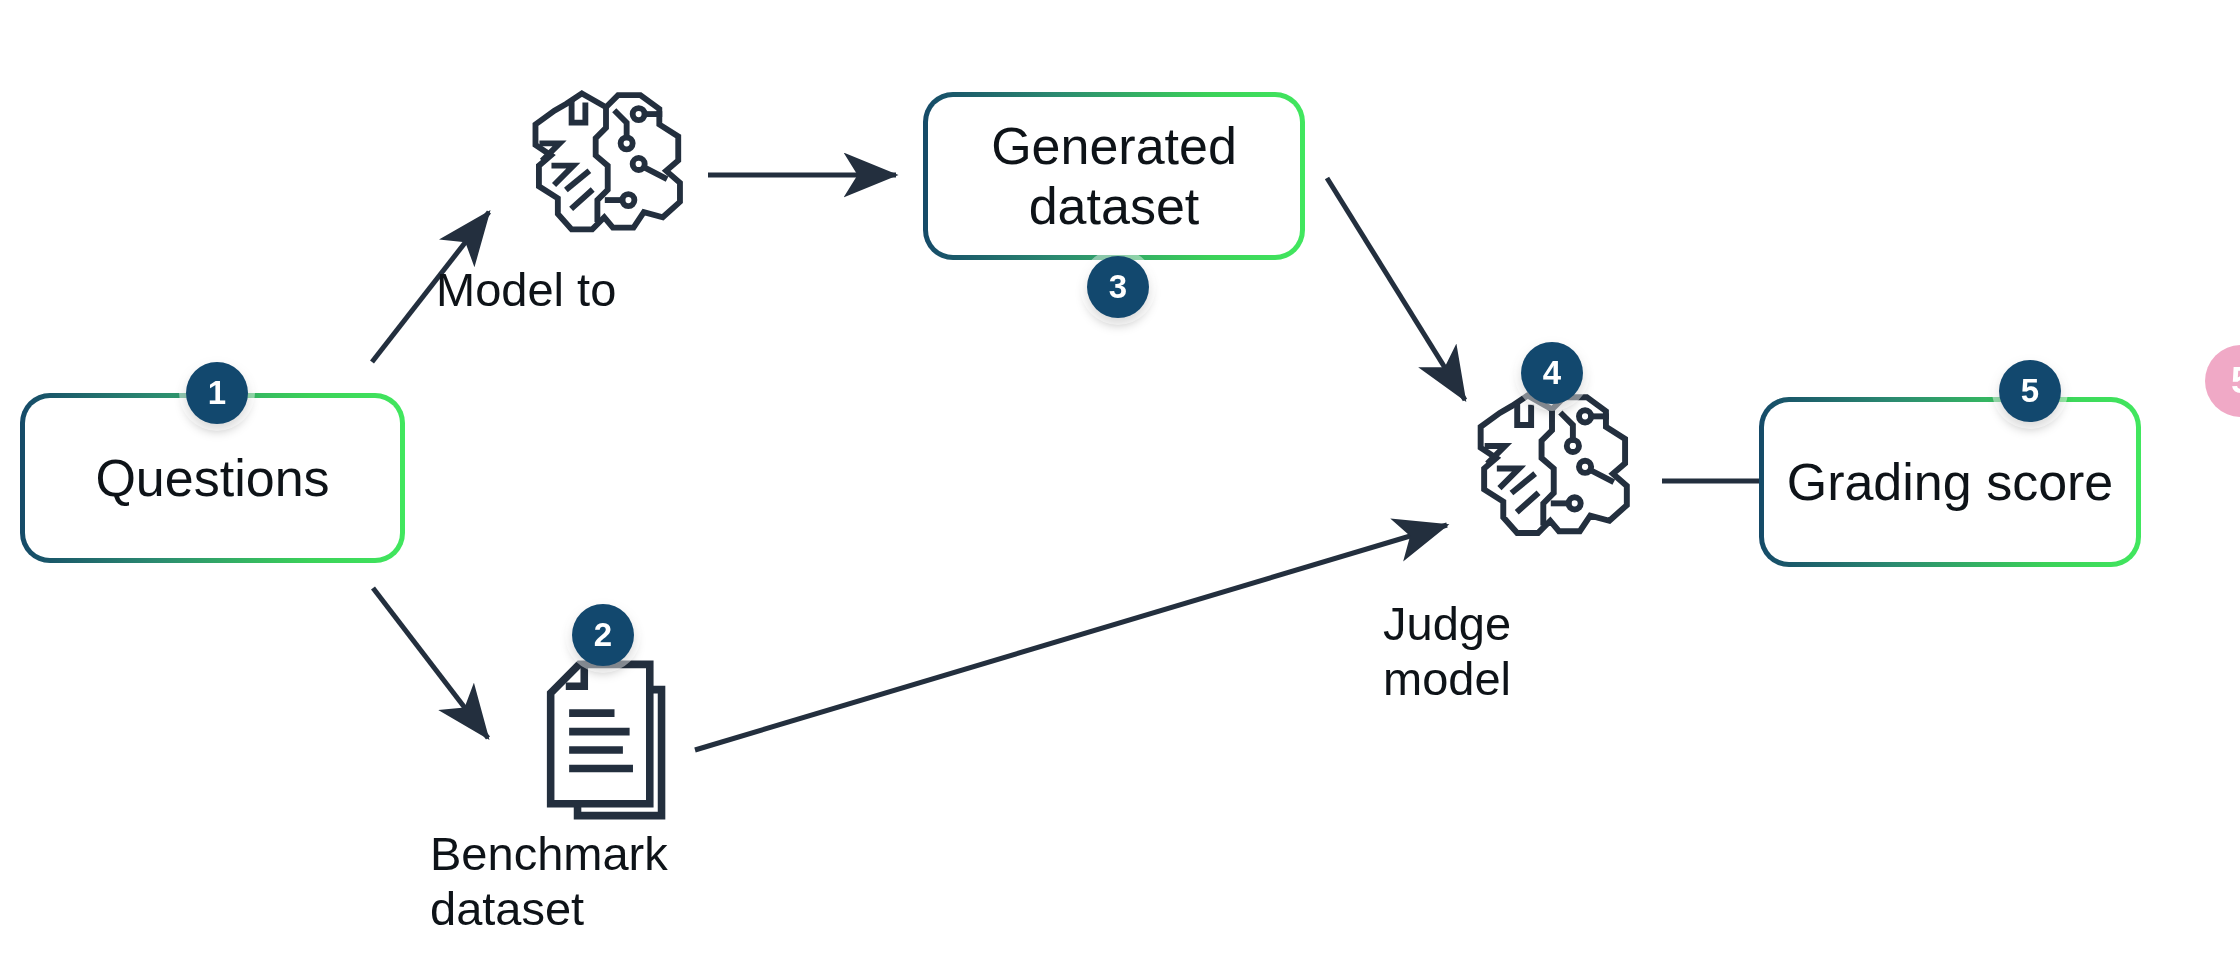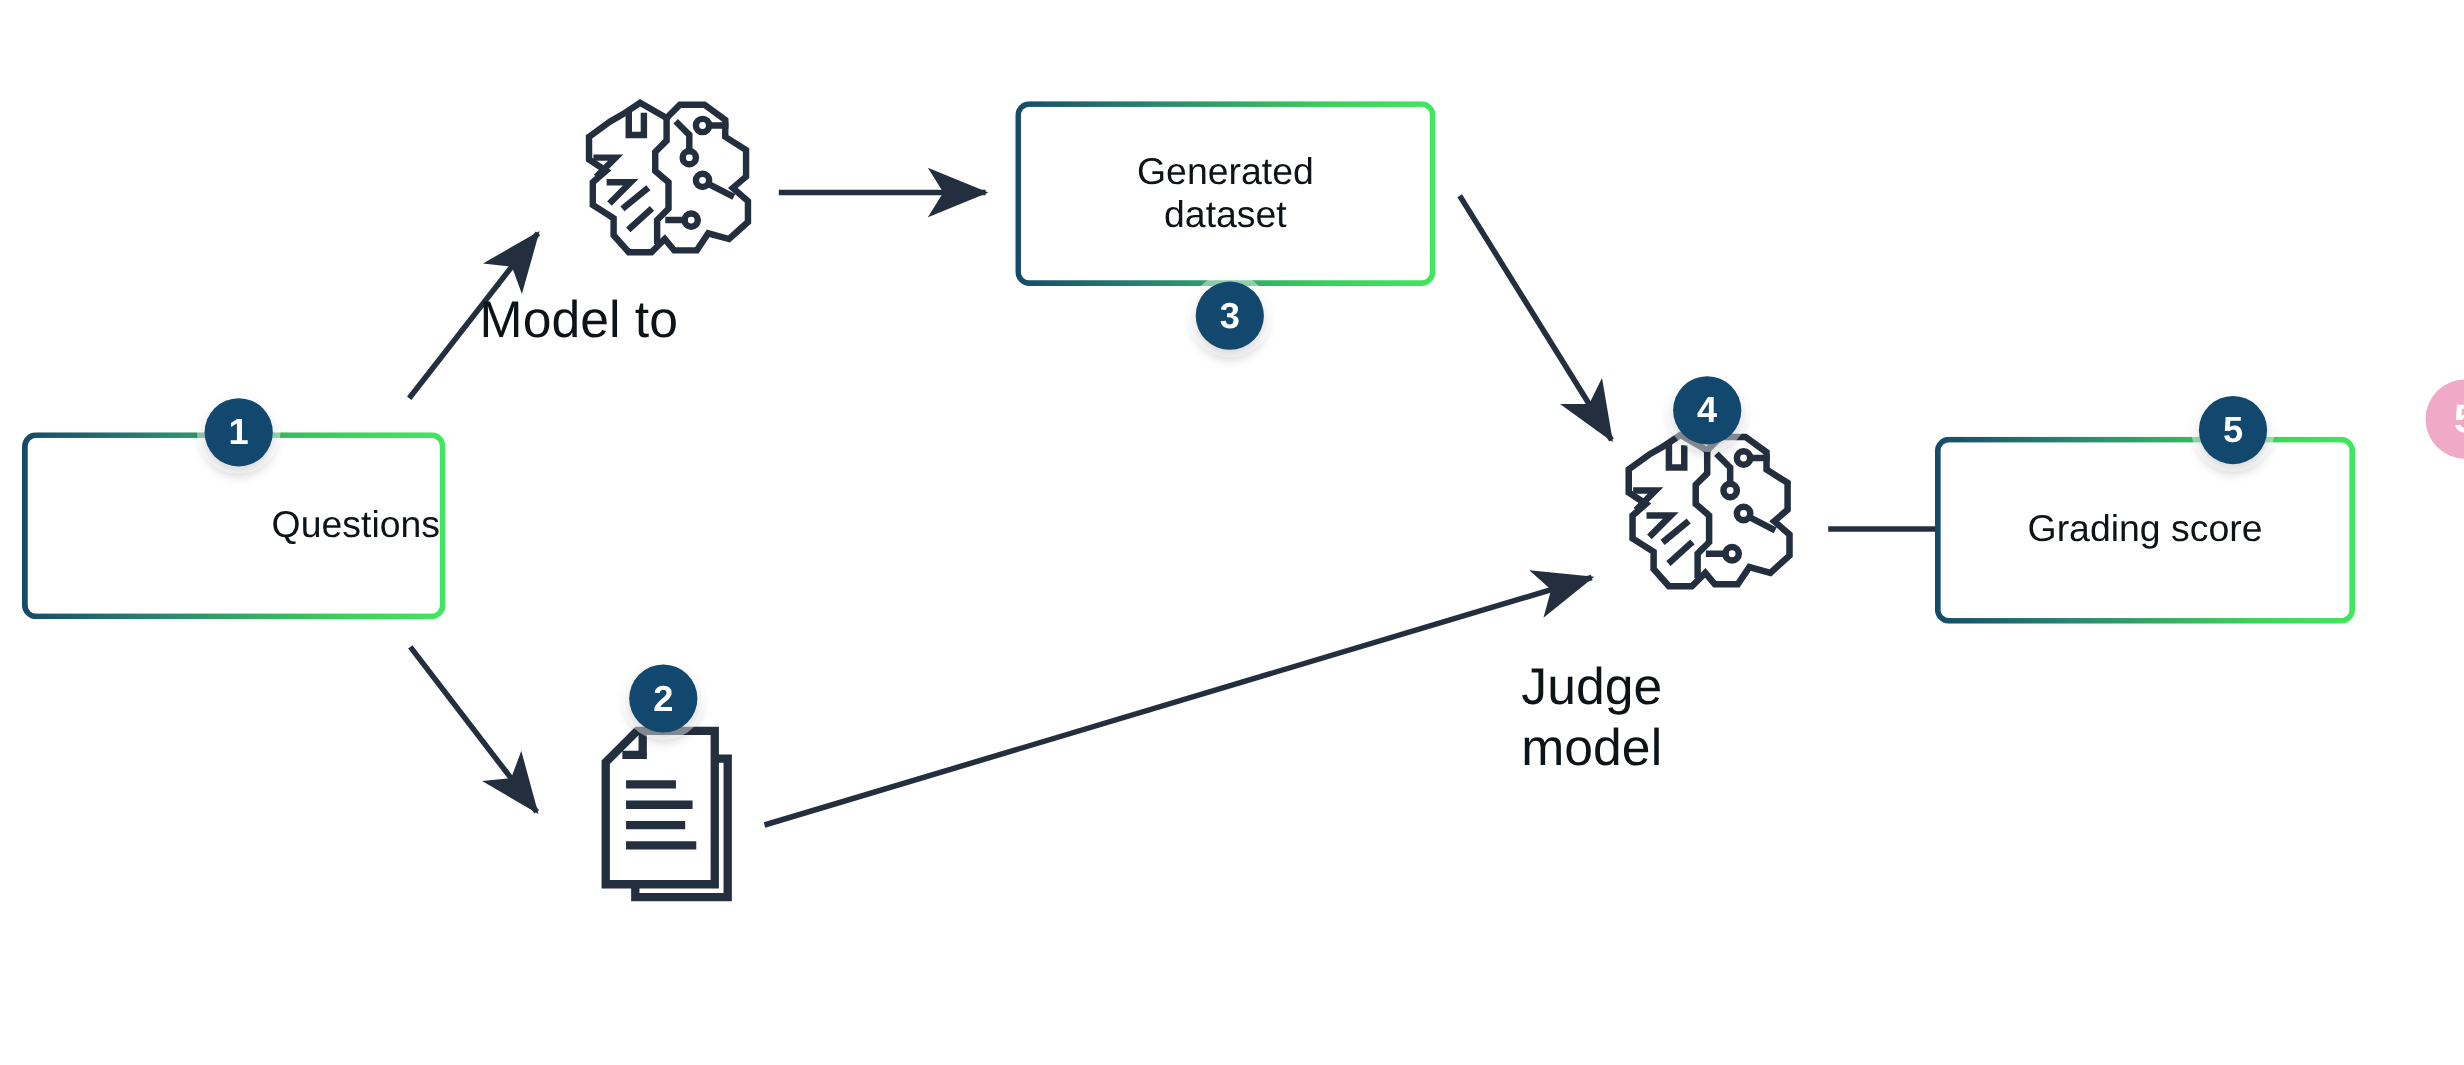--- a/index.html
+++ b/index.html
@@ -9,30 +9,30 @@
     overflow:hidden;
     background:#ffffff;
     font-family:"Liberation Sans","DejaVu Sans",sans-serif;
     color:#0e1318;
   }
   
   .gbox{
     position:absolute;
     box-sizing:border-box;
     border:5px solid transparent;
-    border-radius:13px;
+    border-radius:30px;
     background:
       linear-gradient(#ffffff,#ffffff) padding-box,
       linear-gradient(90deg,#154a68 0%,#2b8a70 35%,#3bd159 75%,#41e75e 100%) border-box;
     display:flex;align-items:center;justify-content:center;
     text-align:center;
-    font-size:34px;line-height:1.16;
+    font-size:52px;line-height:1.16;
     color:#0e1318;
   }
-  .box-questions{left:20px;top:393px;width:385px;height:170px;justify-content:flex-end;}
+  .box-questions{left:20px;top:393px;width:385px;height:170px;}
   .box-generated{left:923px;top:92px;width:382px;height:168px;}
   .box-grading{left:1759px;top:397px;width:382px;height:170px;}
 
   
   .badge{
     position:absolute;
     width:62px;height:62px;border-radius:50%;
     background:#12486e;color:#ffffff;
     display:flex;align-items:center;justify-content:center;
     font-size:33px;font-weight:bold;
@@ -141,20 +141,24 @@
     <path class="stroke-doc" d="M24,5 L66,5 L66,88 L7,88 L7,22 Z"></path>
     <path class="stroke-doc" d="M27,6 L27,18 L16,18"></path>
     <path class="stroke-doc" d="M18,34 L45,34"></path>
     <path class="stroke-doc" d="M18,45 L54,45"></path>
     <path class="stroke-doc" d="M18,56 L50,56"></path>
     <path class="stroke-doc" d="M18,67 L56,67"></path>
   </svg>
   <div class="badge badge-2">
     <span>2</span>
   </div>
+  <div class="icon-label label-benchmark">
+    <div>Benchmark</div>
+    <div>dataset</div>
+  </div>
 
   <svg class="icon icon-judge" viewBox="0 0 100 100">
     <path class="stroke" d="M36,2 L50,10 L57,3 L70,3 L81,11 L81,20 L92,27 L92,41 L85,47 L93,54 L93,65 L83,74 L72,71 L66,80 L54,80 L49,74 L42,81 L30,81 L22,72 L22,63 L11,56 L11,44 L18,38 L9,32 L9,20 L20,12 L27,8 Z"></path>
     <path class="stroke" d="M50,10 L50,22 L44,28 L44,38 L51,44 L51,58 L45,64 L45,75"></path>
     <path class="stroke" d="M30,7 L30,19 L38,19 L38,9"></path>
     <path class="stroke" d="M13,31 L23,31 L14,40"></path>
     <path class="stroke" d="M20,44 L31,44 L21,54"></path>
     <path class="stroke" d="M28,57 L39,48"></path>
     <path class="stroke" d="M31,68 L41,59"></path>
     <circle class="stroke" cx="69" cy="14" r="3.5"></circle>

